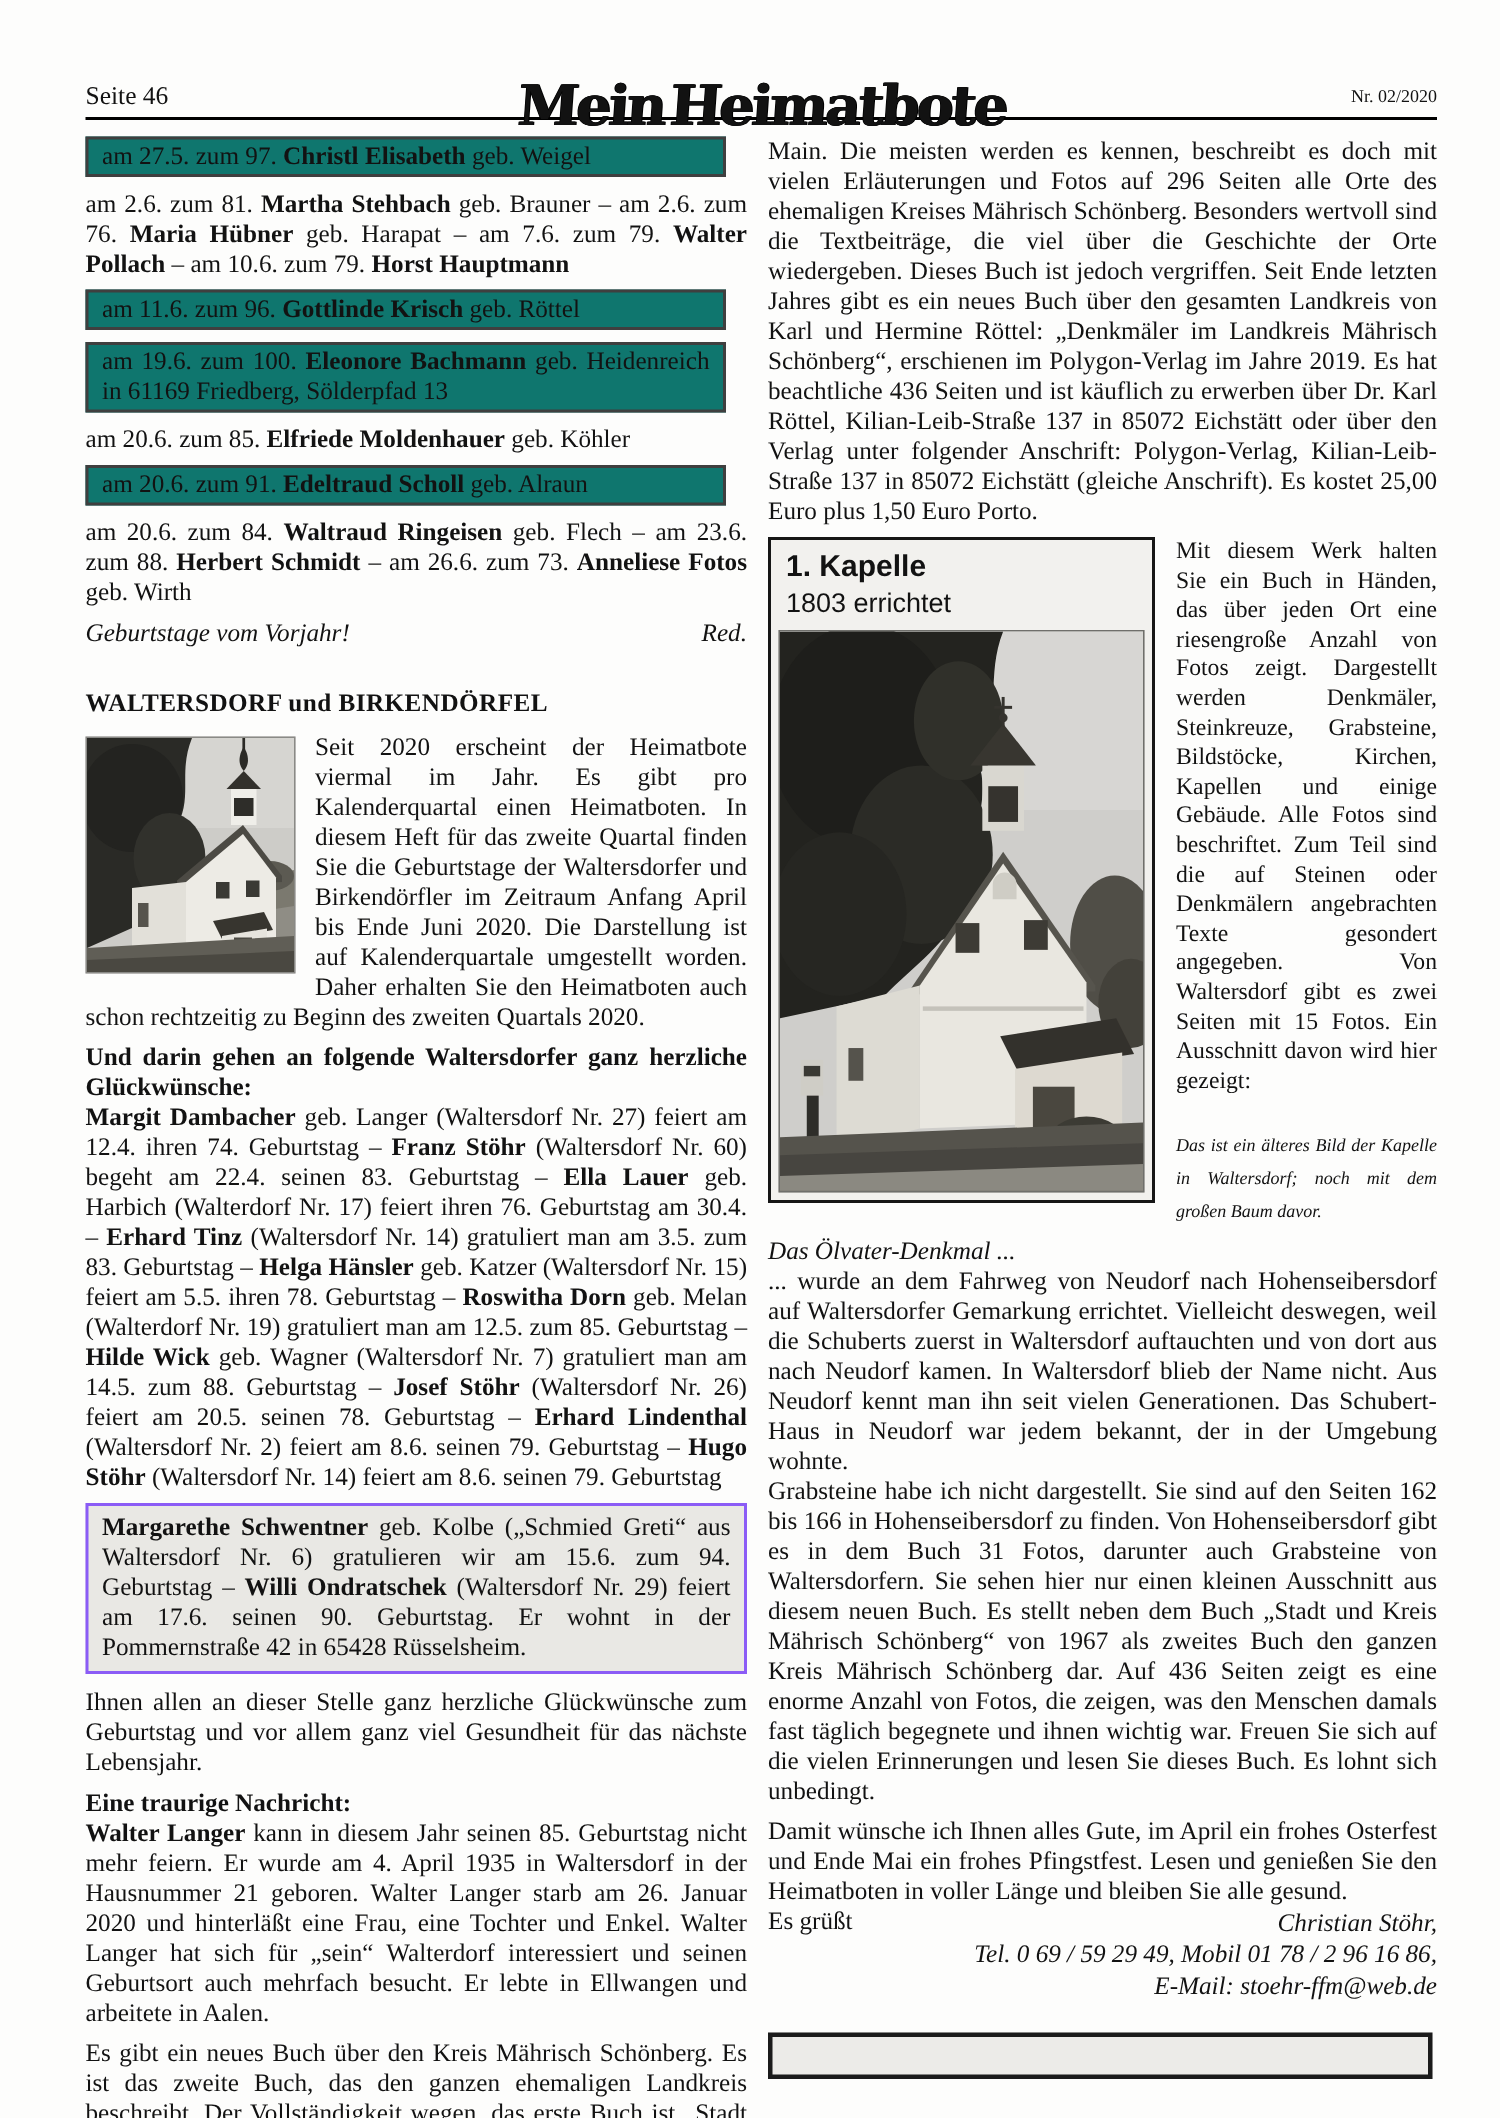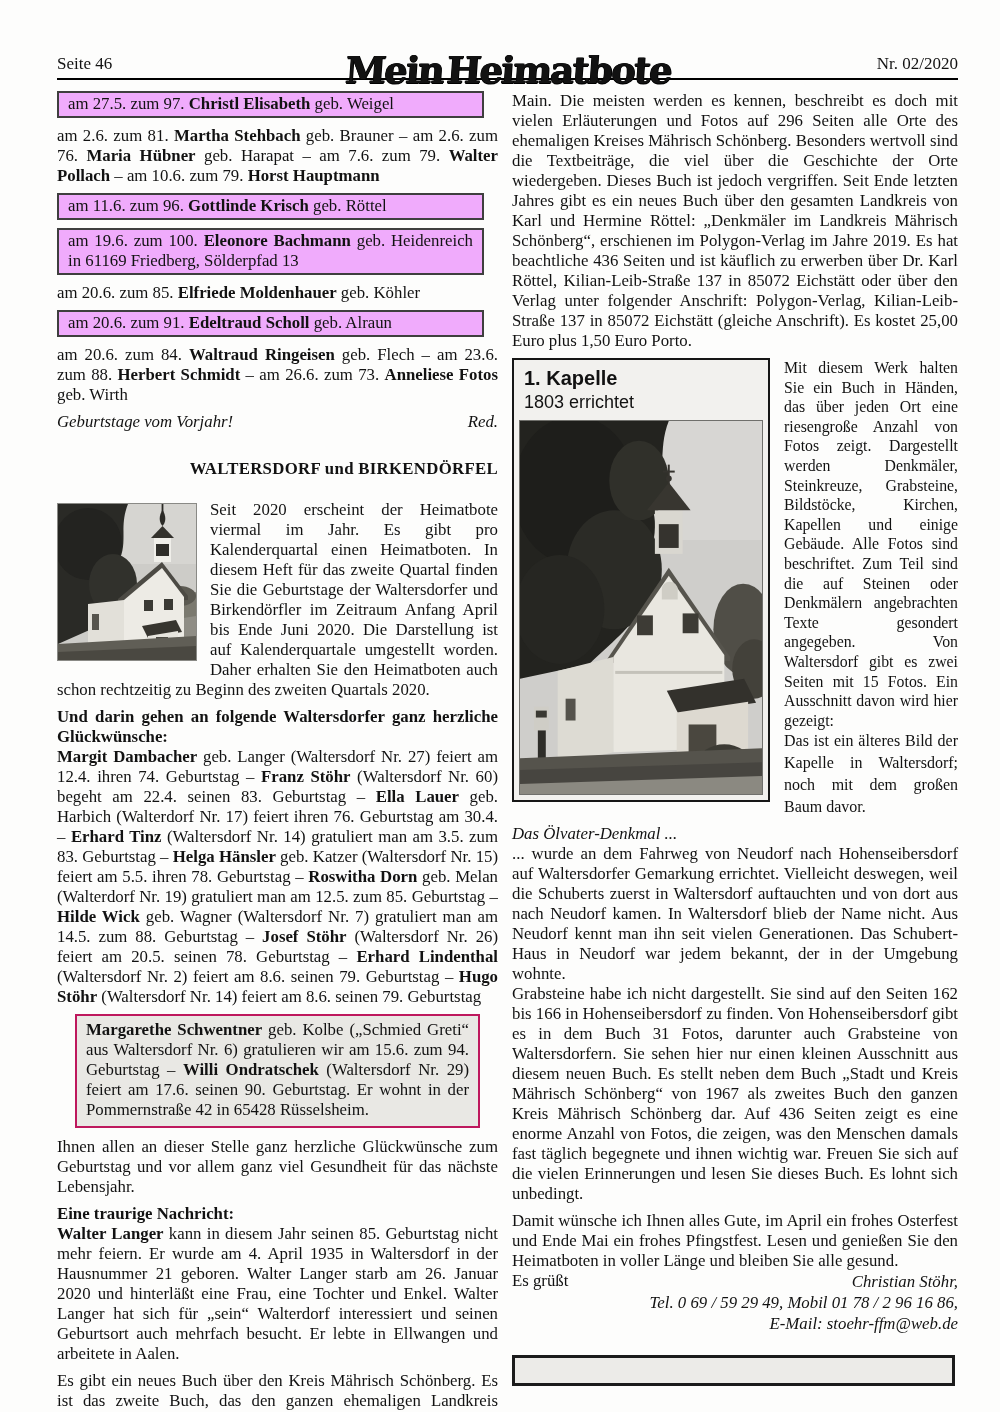--- a/index.html
+++ b/index.html
@@ -4,53 +4,53 @@
 <style>
   html,body{margin:0;padding:0;background:#888;}
   .page{
     position:relative;width:1000px;height:1412px;background:#fdfdfc;margin:0 auto;
     font-family:"Liberation Serif", serif;color:#121212;font-size:16.8px;line-height:20px;
     overflow:hidden;box-sizing:border-box;padding:34px 42px 0 57px;
   }
   
   .page-header{position:relative;height:44px;border-bottom:2px solid #000;}
   .hdr-page{position:absolute;left:0;bottom:4px;font-size:17px;}
-  .hdr-issue{position:absolute;right:0;bottom:4px;font-size:17px;}
+  .hdr-issue{position:absolute;right:0;bottom:4px;font-size:12px;}
   .masthead{
     position:absolute;left:50%;transform:translateX(-50%) skewX(-4deg);bottom:-2px;
     font-family:"DejaVu Serif", serif;font-weight:bold;font-size:37px;letter-spacing:-2px;word-spacing:-7px;
     text-shadow:0.7px 0 0 #000,-0.5px 0 0 #000,0 0.5px 0 #000;white-space:nowrap;
   }
   
   .cols{display:flex;gap:14px;margin-top:11px;}
   .col-left{width:441px;flex:none;}
   .col-right{width:446px;flex:none;}
   p{margin:0 0 7px;text-align:justify;}
   .bday{margin:0 0 7px;text-align:justify;}
   .box{
-    border:2px solid #3f3f3f;background:#f0abfc;padding:1px 9px 2px;margin:0 14px 8px 0;
+    border:2px solid #3f3f3f;background:#0f766e;padding:1px 9px 2px;margin:0 14px 8px 0;
   }
   .note-row{display:flex;justify-content:space-between;font-style:italic;margin:3px 0 27px;}
-  .sec-heading{text-align:right;font-weight:bold;margin:0 0 21px;letter-spacing:.3px;}
+  .sec-heading{text-align:left;font-weight:bold;margin:0 0 9px;letter-spacing:.3px;}
   .thumb{float:left;width:138px;height:156px;margin:3px 13px 2px 0;border:1px solid #8a8a86;background:#cfcecb;}
   .thumb svg{display:block;width:100%;height:100%;}
   .lead{font-weight:bold;margin:0;}
-  .boxpara{border:2px solid #be185d;background:#e9e8e4;padding:4px 9px 6px;margin:2px 18px 9px;text-align:justify;}
+  .boxpara{border:2px solid #8b5cf6;background:#e9e8e4;padding:4px 9px 6px;margin:2px 0 9px;text-align:justify;}
   .subhead{font-weight:bold;margin:0;}
   
   .fig{margin:2px 0 6px;}
   .fig:after{content:"";display:block;clear:both;}
   .fig-frame{float:left;width:258px;box-sizing:border-box;border:2px solid #161616;background:#f2f1ee;}
   .fig-label{padding:5px 10px 7px;font-family:"Liberation Sans", sans-serif;}
   .fig-title{font-weight:bold;font-size:20px;line-height:27px;}
   .fig-sub{font-size:18px;line-height:21px;}
   .fig-photo{margin:0 5px 5px;border:1px solid #6f6f6b;background:#c9c8c4;}
   .fig-photo svg{display:block;width:100%;height:100%;}
   .fig-side{margin-left:272px;text-align:justify;font-size:15.8px;line-height:19.6px;}
-  .fig-caption{margin-left:272px;text-align:justify;font-size:16px;line-height:22px;}
+  .fig-caption{margin-left:272px;margin-top:22px;font-style:italic;text-align:justify;font-size:12px;line-height:22px;}
   .ital-head{font-style:italic;margin:0;}
   .greet-row{display:flex;justify-content:space-between;margin:0;}
   .sig{font-style:italic;text-align:right;line-height:21px;}
   .contact-box{
     border:3px solid #1b1b1b;background:#ecebe8;margin:21px 3px 0 0;padding:12px 6px 13px;
     text-align:center;font-weight:bold;font-style:italic;font-size:18.5px;line-height:28px;
   }
 </style>
 </head>
 <body>

